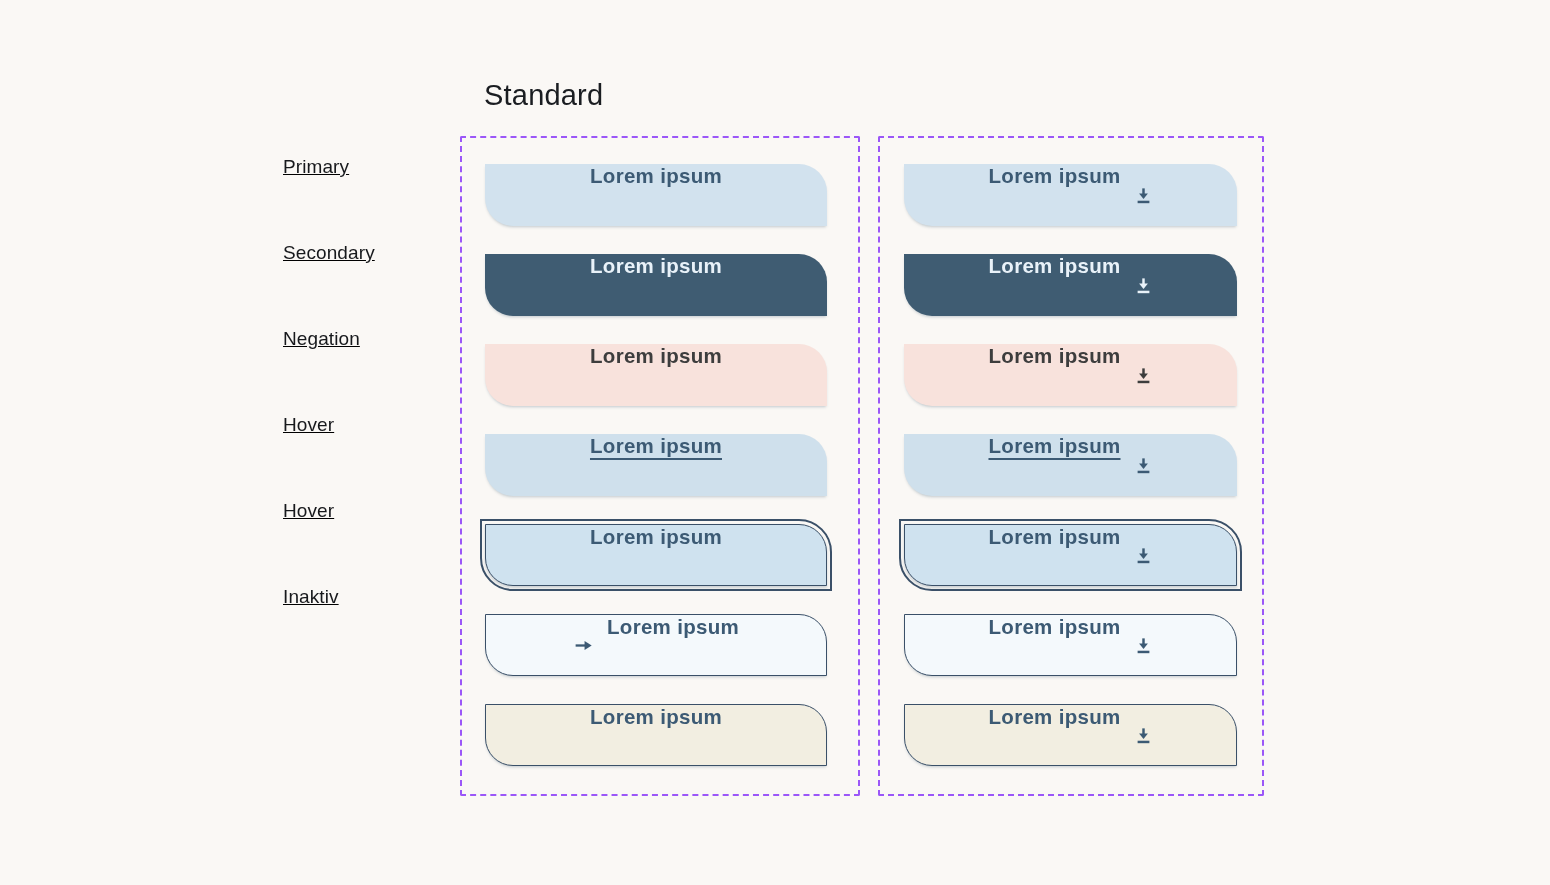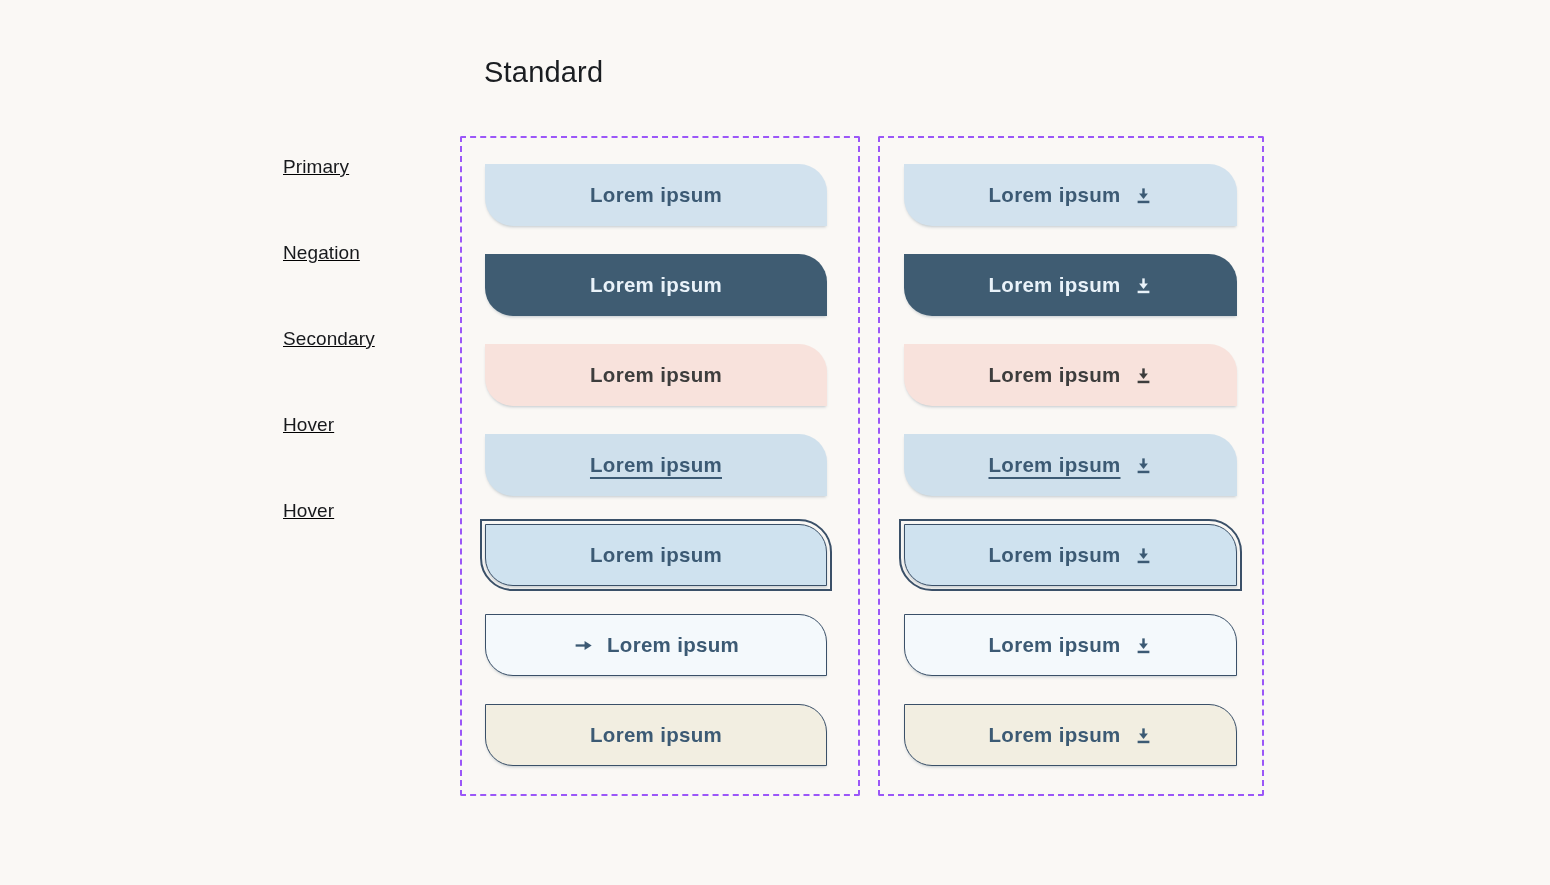--- a/index.html
+++ b/index.html
@@ -5,21 +5,21 @@
   * { margin: 0; padding: 0; box-sizing: border-box; }
   html, body {
     width: 1550px; height: 885px;
     font-family: "Liberation Sans", "DejaVu Sans", sans-serif;
     background: var(--color-page_bg, #faf8f5);
     overflow: hidden;
   }
   .canvas { position: relative; width: 1550px; height: 885px; }
 
   .col-title {
-    position: absolute; top: 52px;
+    position: absolute; top: 75px;
     font-size: 29px; font-weight: 500; letter-spacing: 0.2px;
     color: var(--color-heading_text, #1a1d21);
     line-height: 40px;
   }
   .col-title.t-standard { left: 484px; }
   .col-title.t-icon-right { left: 902px; }
 
   .labels-col {
     position: absolute; left: 283px; top: 136px;
     display: flex; flex-direction: column; gap: 24px; text-decoration: underline;
@@ -36,21 +36,21 @@
     border-radius: 2px;
     display: flex; flex-direction: column; gap: 28px;
   }
   .group.g-standard { left: 460px; width: 400px; padding: 26px 0 0 23px; }
   .group.g-icon-right { left: 878px; width: 386px; padding: 26px 0 0 24px; }
 
   .btn {
     height: 62px; flex: 0 0 62px;
     border: none; cursor: pointer;
     border-radius: 0 28px 0 28px;
-    display: flex; align-items: center; justify-content: center; gap: 13px;
+    display: flex; justify-content: center; gap: 13px;
     font-family: inherit;
     font-size: 20.5px; font-weight: 700; letter-spacing: 0.3px;
     color: var(--color-btn_text, #3c5a74);
     background: var(--color-primary_bg, #d2e2ee);
     box-shadow: 0 2px 3px -1px rgba(63, 92, 114, 0.30);
   }
   .g-standard .btn { width: 342px; }
   .g-icon-right .btn { width: 333px; }
 
   .btn.v-primary   { background: var(--color-primary_bg, #d2e2ee); }
@@ -83,24 +83,25 @@
 </style>
 </head>
 <body>
 
 <div class="canvas">
 
   <div class="col-title t-standard">Standard</div>
 
   <div class="labels-col">
     <div class="label-cell">Primary</div>
+    <div class="label-cell">Secondary</div>
     <div class="label-cell">Negation</div>
-    <div class="label-cell">Secondary</div>
     <div class="label-cell">Hover</div>
     <div class="label-cell">Hover</div>
+    <div class="label-cell">Inaktiv</div>
   </div>
 
   <div class="group g-standard">
     <button class="btn v-primary">
       <span class="btn-label">Lorem ipsum</span>
     </button>
     <button class="btn v-secondary">
       <span class="btn-label">Lorem ipsum</span>
     </button>
     <button class="btn v-negation">

